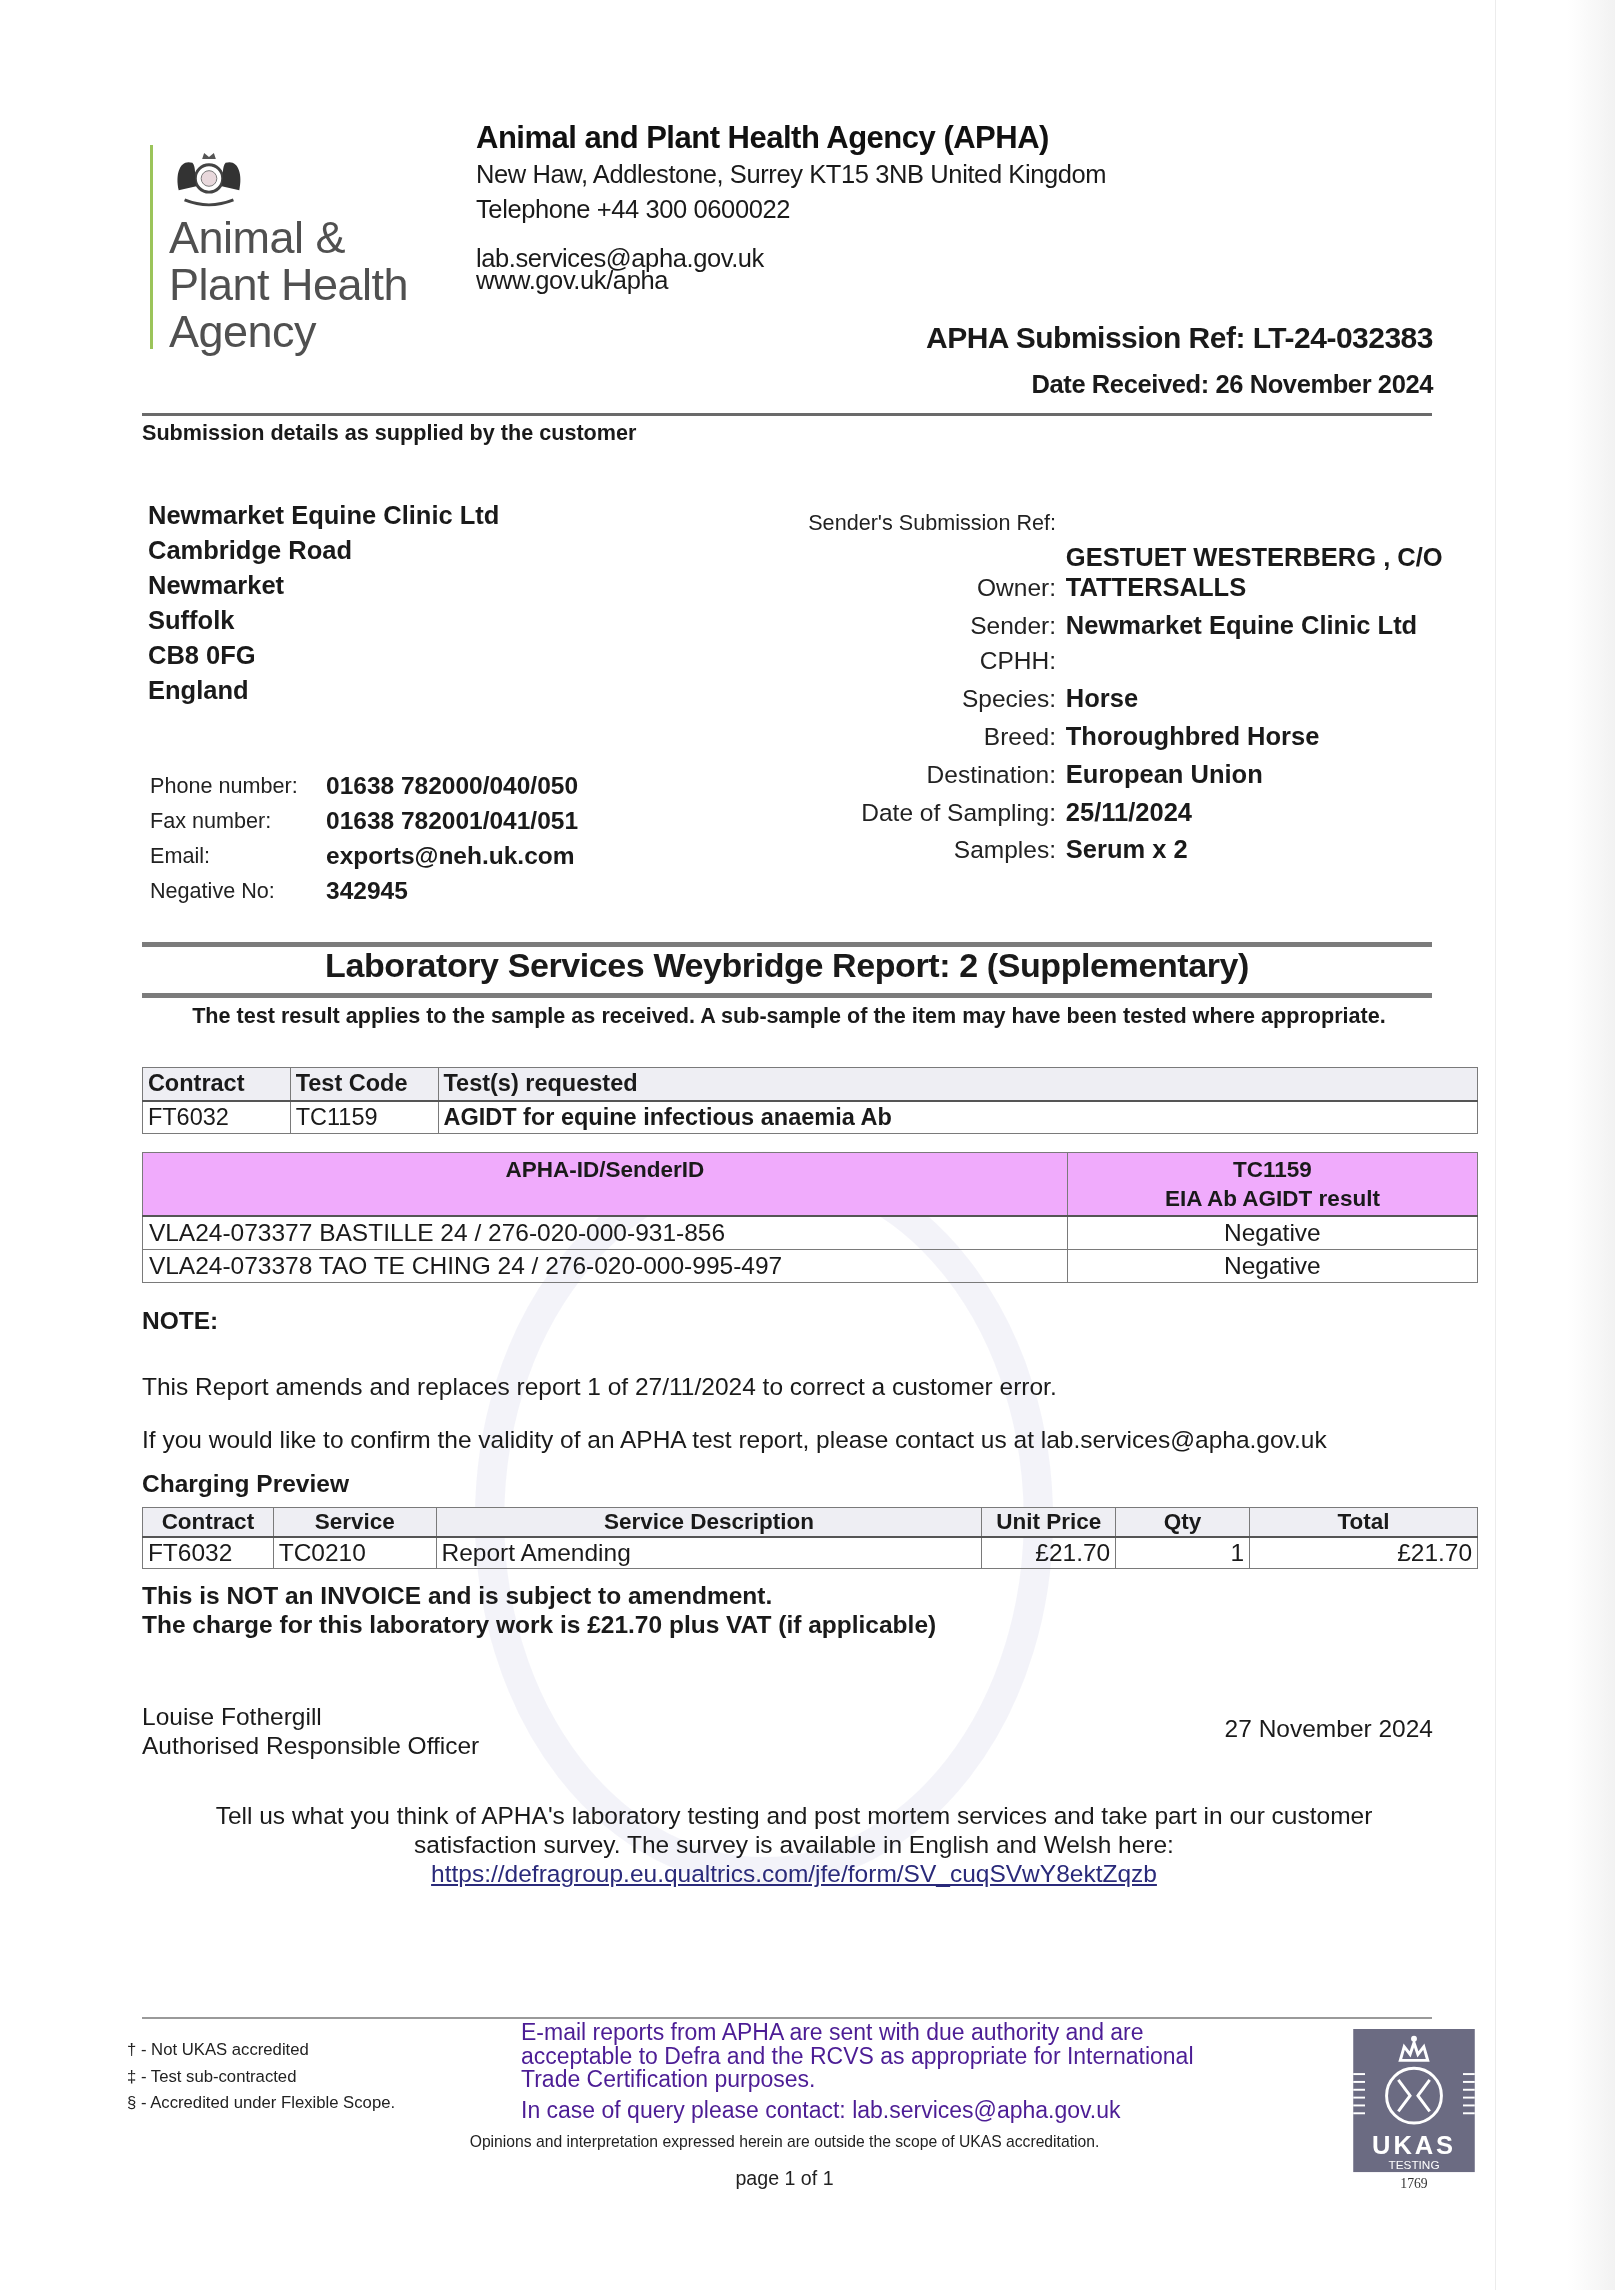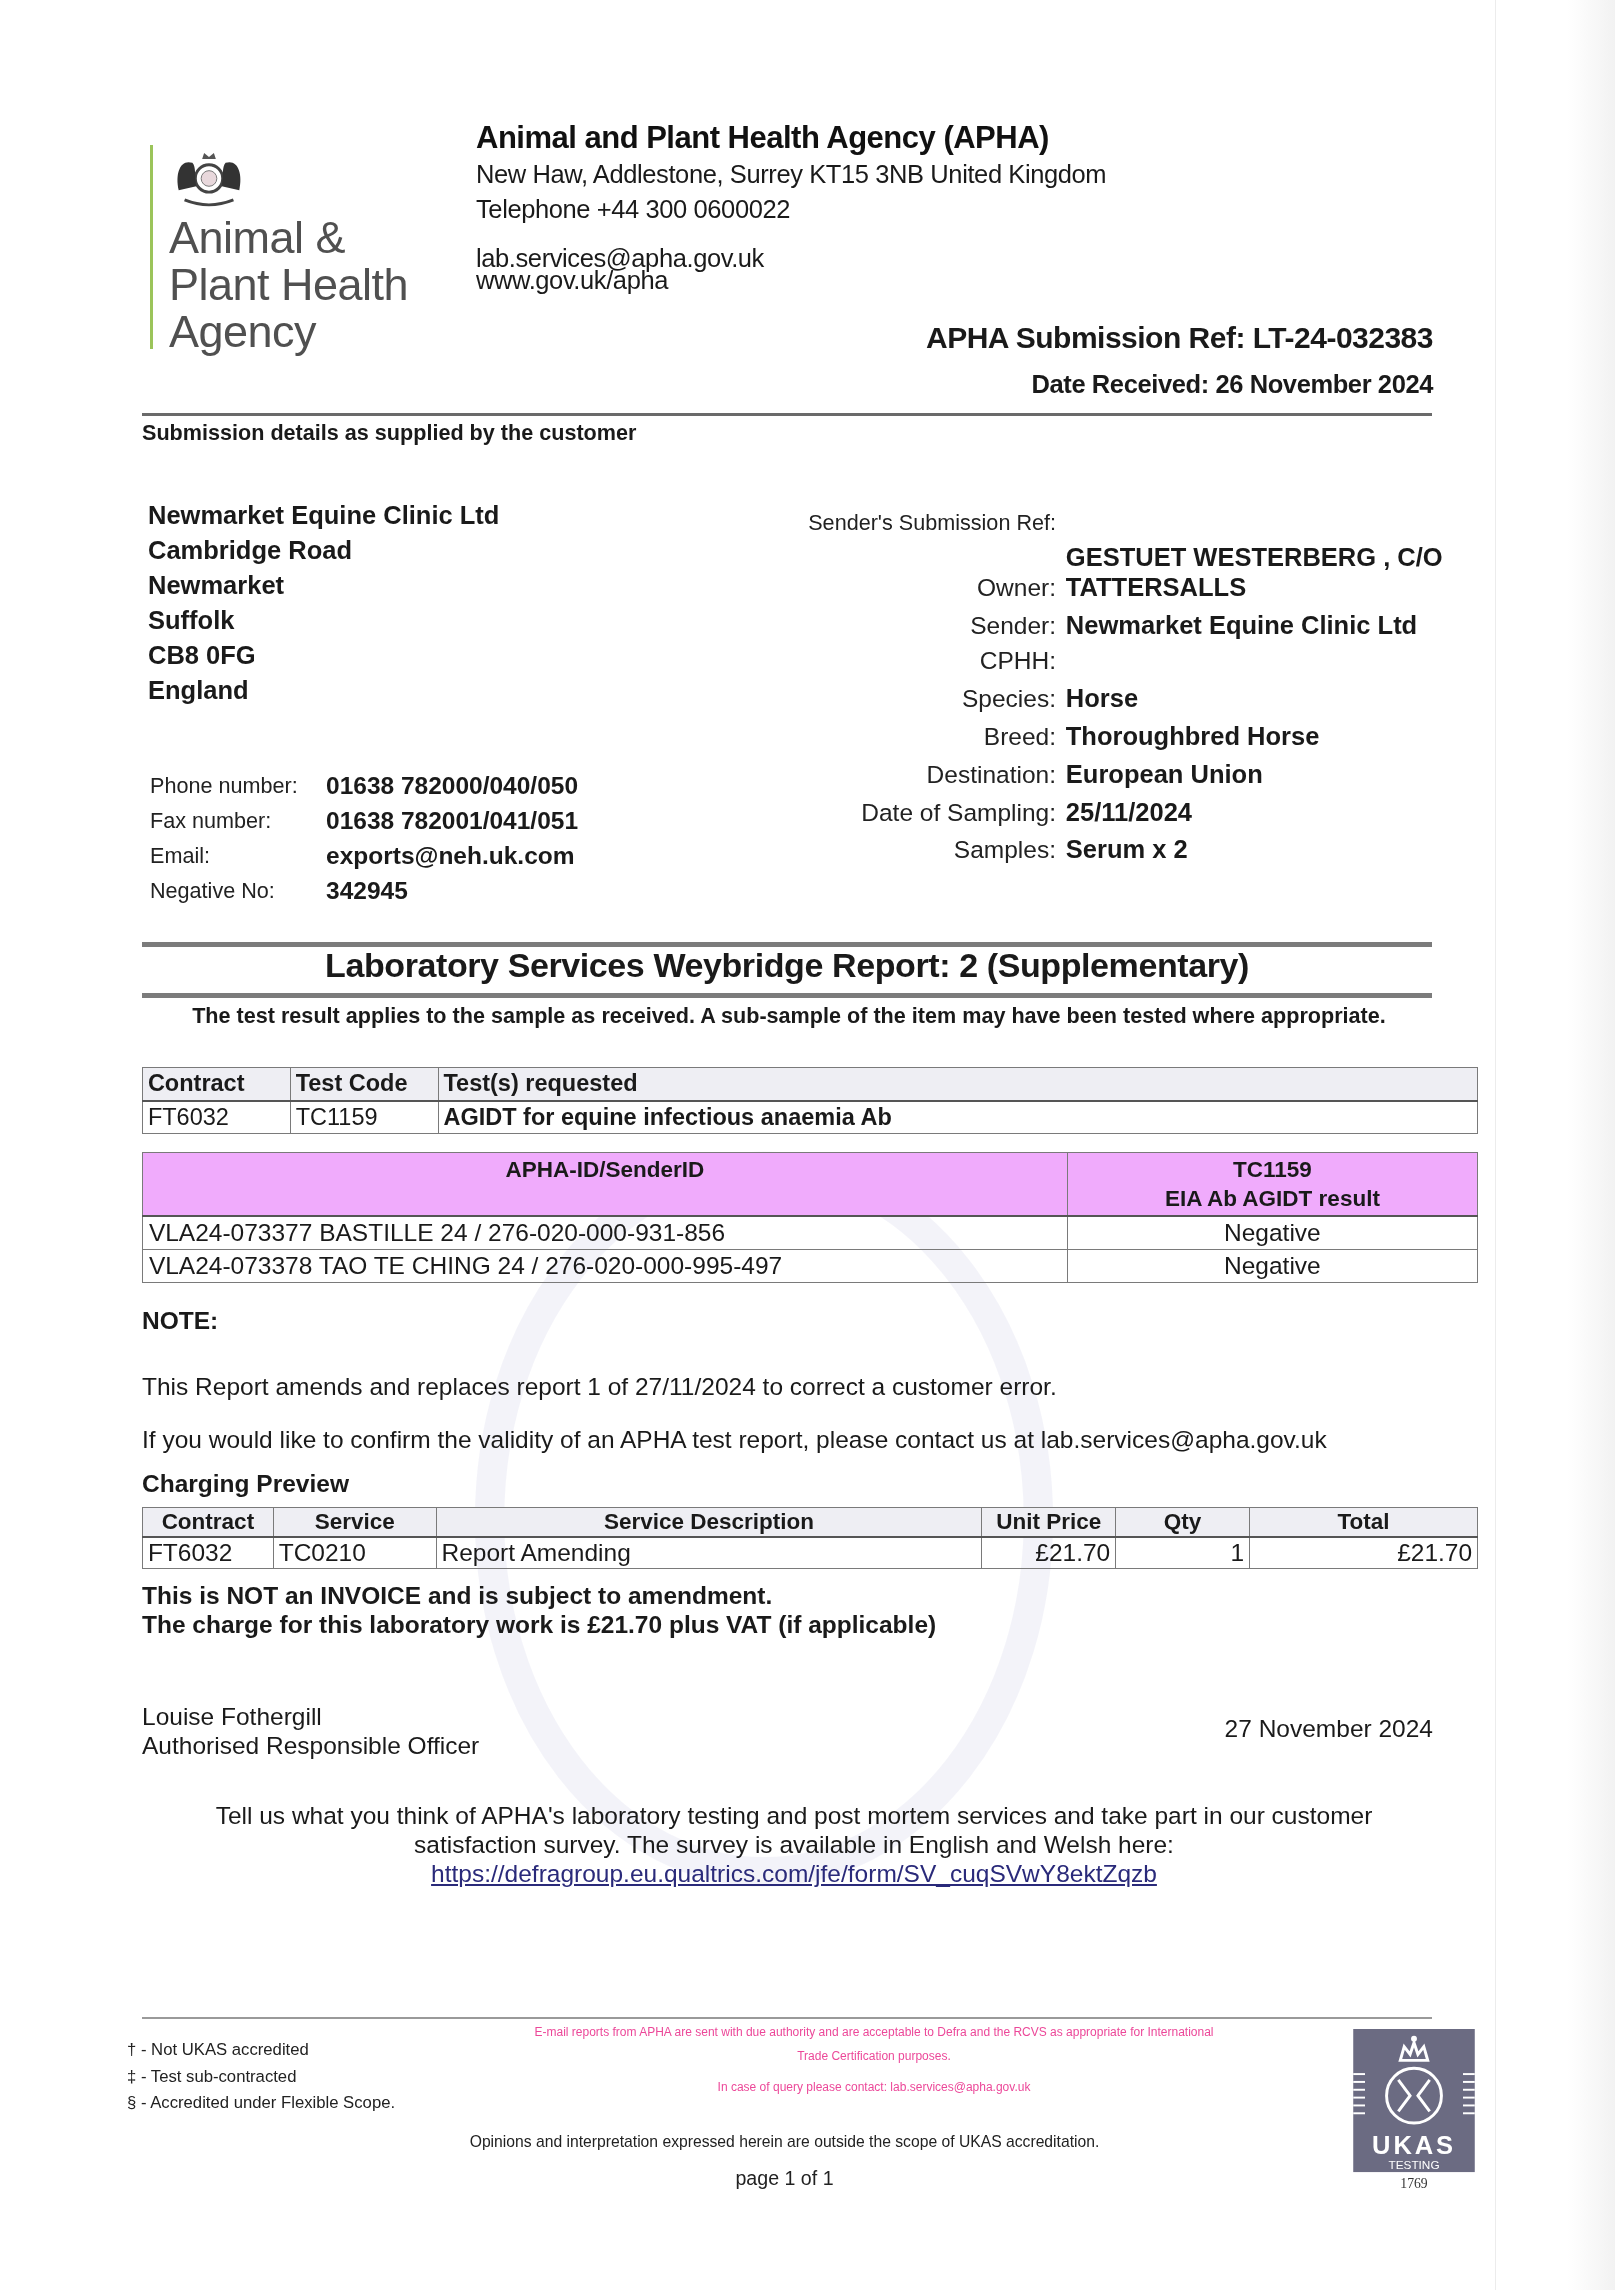--- a/index.html
+++ b/index.html
@@ -49,21 +49,21 @@
   .t3 td, .t3 th { border:1.5px solid #7a7a7a; padding:1px 4.9px; font-size:24.5px; }
   .t3 th { background:#eeeef3; font-weight:bold; font-size:22.5px; text-align:center; border-bottom:2px solid #555; }
   .t3 .num { text-align:right; }
   .inv { left:142px; top:1581px; font-size:24.5px; font-weight:bold; line-height:29px; }
   .sig { left:142px; top:1702px; font-size:24.5px; line-height:29px; }
   .sigdate { right:182px; top:1715px; font-size:24.5px; }
   .survey { left:157px; top:1782px; width:1274px; text-align:center; font-size:24.5px; line-height:29px;margin-top:19px; }
   .survey a { color:#2a2a7a; text-decoration:underline; }
   .foot-rule { position:absolute; left:142px; top:2017px; width:1290px; height:2px; background:#9a9a9a; }
   .legend { left:127px; top:2037px; font-size:16.7px; line-height:26.5px; color:#222; }
-  .email-note { left:521px; top:2021px; font-size:12px; line-height:23.5px; color:#ec4899; width:706px;text-align:center; }
+  .email-note { left:521px; top:2021px; font-size:23px; line-height:23.5px; color:#4c1d95; width:706px; }
   .email-note .q { margin-top:7.8px; }
   .opinions { left:157px; top:2133px; width:1255px; text-align:center; font-size:15.7px; color:#222; }
   .pagenum { left:157px; top:2167px; width:1255px; text-align:center; font-size:19.6px; color:#222; }
   .ukas { left:1353px; top:2029px; width:122px; height:167px; }
   .watermark { left:421px; top:1127px; width:686px; height:784px; opacity:0.05; }
 </style>
 </head>
 <body>
 
 <div class="edge"></div>

